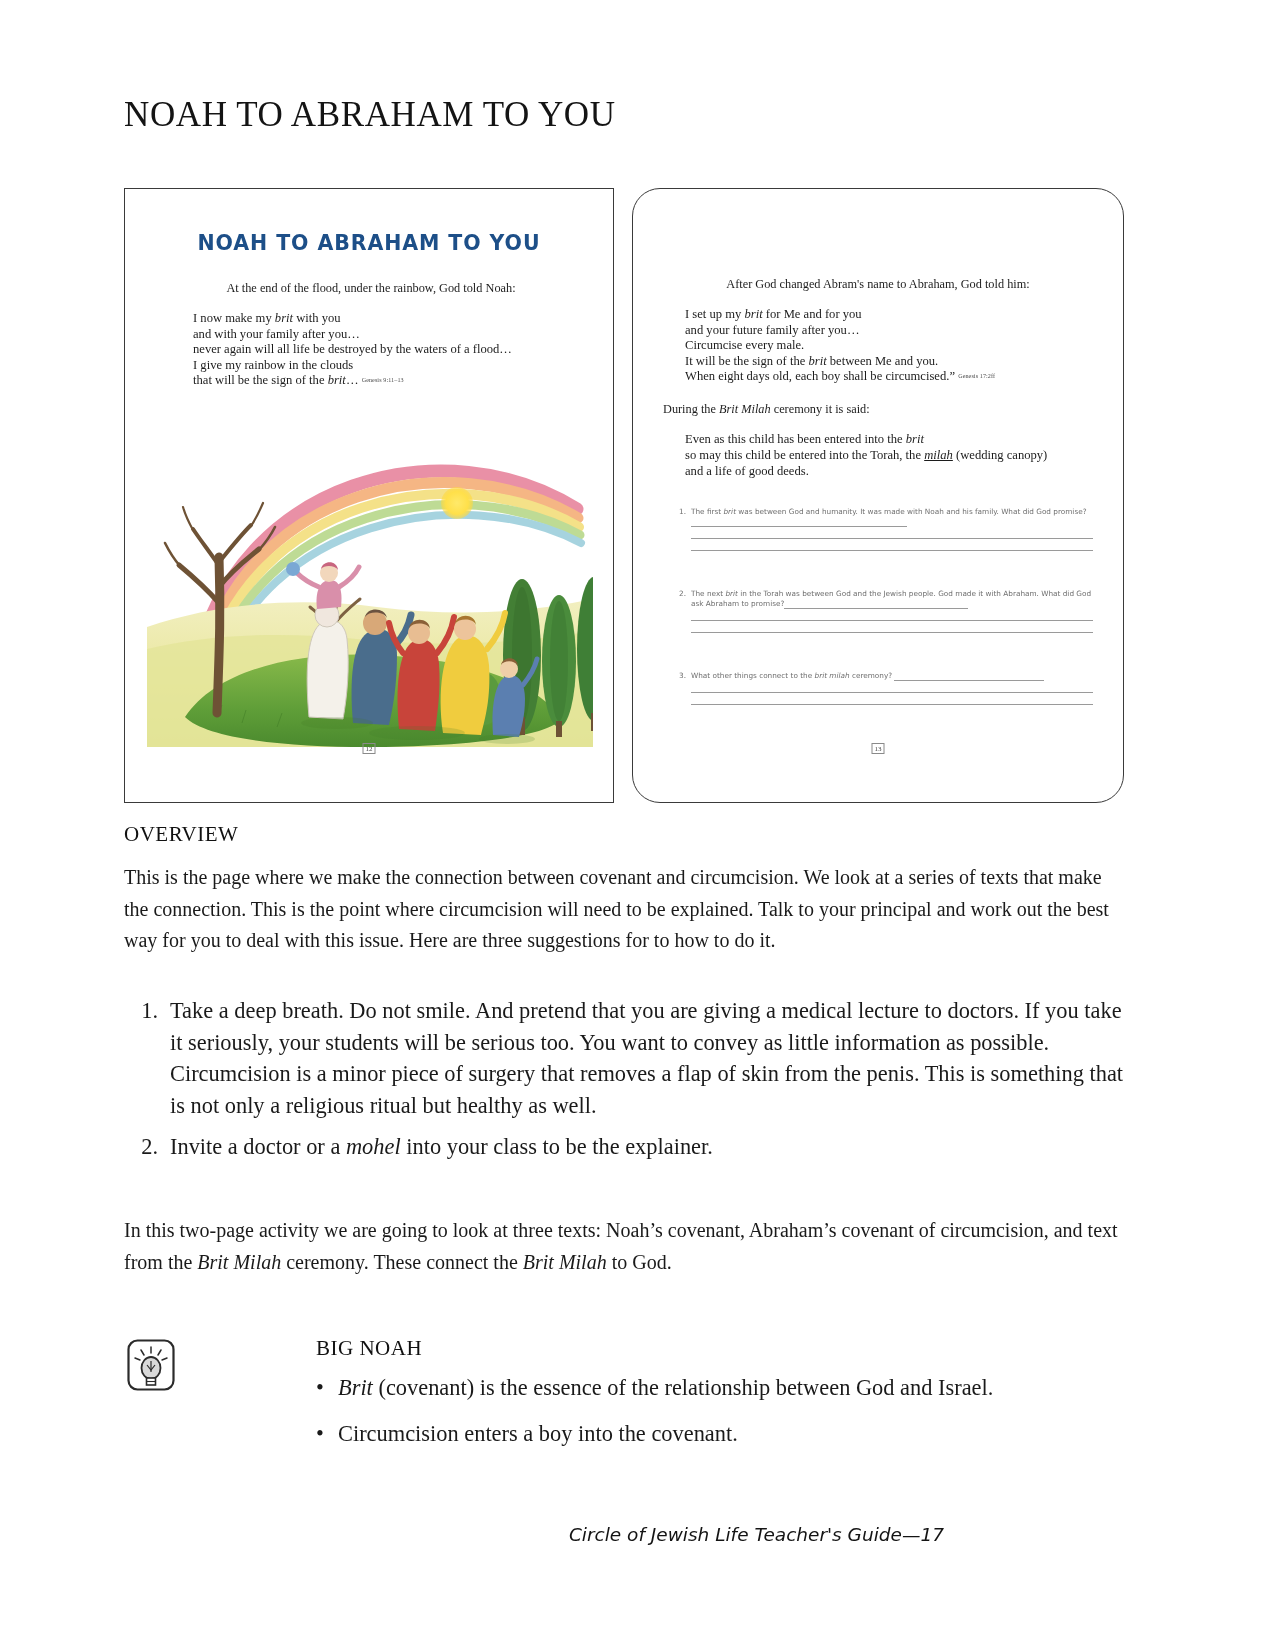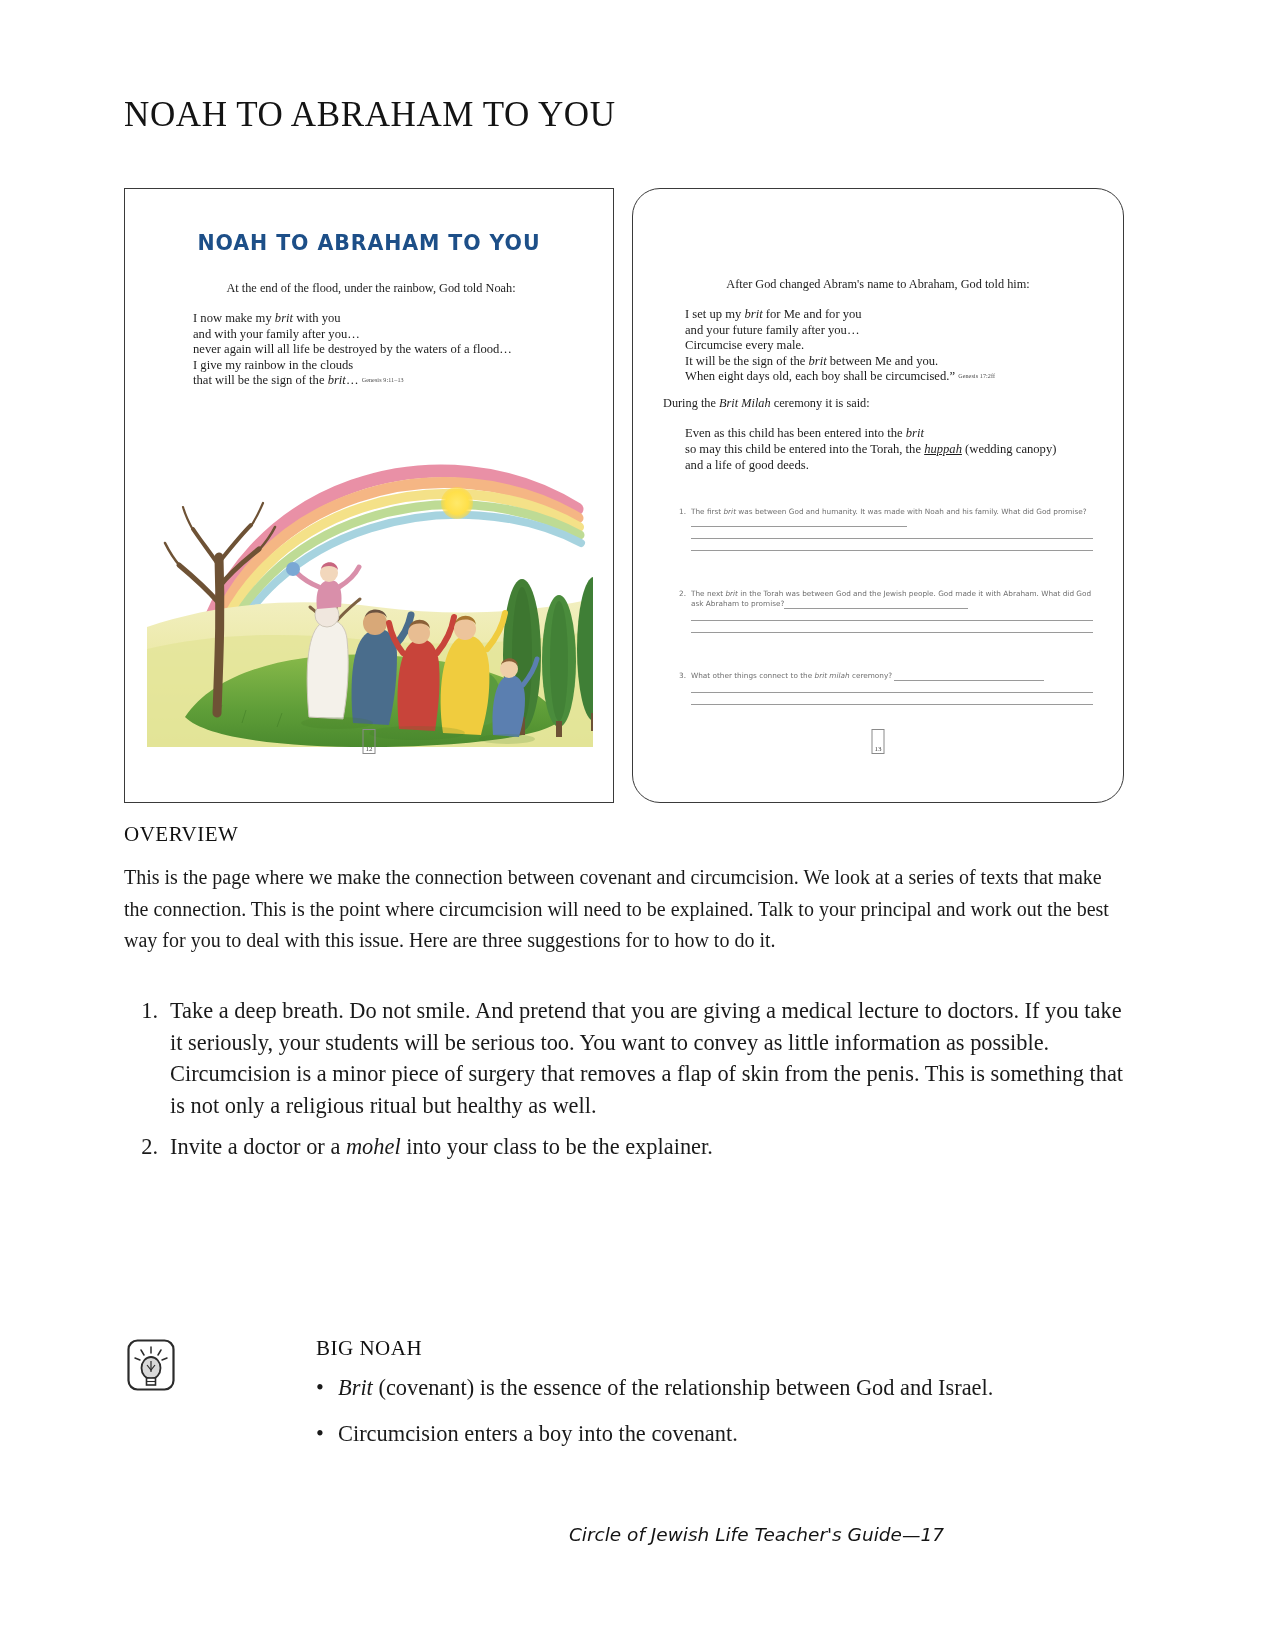--- a/index.html
+++ b/index.html
@@ -86,21 +86,21 @@
   .cite {
     font-size: 6.1px;
     color: #4a4a4a;
     letter-spacing: 0.1px;
     vertical-align: 2px;
     white-space: nowrap;
   }
   .tp-para {
     font-size: 12.3px;
     line-height: 15.4px;
-    margin-top: 11px;
+    margin-top: 17px;
   }
 
   
   .lt-text {
     left: 46px;
     top: 92px;
     width: 400px;
   }
 
   
@@ -123,21 +123,21 @@
   
   .pgnum {
     position: absolute;
     bottom: 48px;
     left: 50%;
     transform: translateX(-50%);
     font-family: "Liberation Serif", serif;
     font-size: 7px;
     color: #444;
     border: 1px solid #8a8a8a;
-    padding: 15px 2px 0 2px;
+    padding: 1px 2px 0 2px;
     line-height: 8px;
   }
 
   
   .q-block {
     position: absolute;
     left: 40px;
     width: 420px;
     font-family: "DejaVu Sans", sans-serif;
     font-size: 7.3px;
@@ -414,21 +414,21 @@
           <div><span>Circumcise every male.</span></div>
           <div><span>It will be the sign of the <span class="ital">brit</span> between Me and you.</span></div>
           <div><span>When eight days old, each boy shall be circumcised.”</span>
             <span class="cite">Genesis 17:2ff</span>
           </div>
         </div>
 
         <div class="tp-para">During the <span class="ital">Brit Milah</span> ceremony it is said:</div>
         <div class="tp-quote">
           <div><span>Even as this child has been entered into the <span class="ital">brit</span></span></div>
-          <div><span>so may this child be entered into the Torah, the <span class="ital uline">huppah</span> (wedding canopy)</span></div>
+          <div><span>so may this child be entered into the Torah, the <span class="ital uline">milah</span> (wedding canopy)</span></div>
           <div><span>and a life of good deeds.</span></div>
         </div>
 
       </div>
 
       <div class="q-block" style="top: 318px;">
         <div class="q-row">
           <div class="q-num">1.</div>
           <div class="q-text">The first <span class="ital">brit</span> was between God and humanity. It was made with Noah and his family. What did God promise? <span class="rule-inline" style="width:216px;"></span></div>
         </div>
@@ -468,20 +468,23 @@
     <div class="num-item">
       <div class="num-marker">1.</div>
       <div class="num-body">Take a deep breath. Do not smile. And pretend that you are giving a medical lecture to doctors. If you take it seriously, your students will be serious too. You want to convey as little information as possible. Circumcision is a minor piece of surgery that removes a flap of skin from the penis. This is something that is not only a religious ritual but healthy as well.</div>
     </div>
     <div class="num-item">
       <div class="num-marker">2.</div>
       <div class="num-body">Invite a doctor or a <span class="ital">mohel</span> into your class to be the explainer.</div>
     </div>
   </div>
 
+  <div class="body-col" style="top:1215px;">
+    <p>In this two-page activity we are going to look at three texts: Noah’s covenant, Abraham’s covenant of circumcision, and text from the <span class="ital">Brit Milah</span> ceremony. These connect the <span class="ital">Brit Milah</span> to God.</p>
+  </div>
 
   <div class="bigideas-wrap">
     <div class="bulb-icon">
       <svg width="50" height="54" viewBox="0 0 50 54" xmlns="http://www.w3.org/2000/svg">
         <rect x="2.5" y="2.5" width="45" height="49" rx="9" ry="9" fill="#ffffff" stroke="#2b2b2b" stroke-width="2.2"></rect>
         <g stroke="#2b2b2b" stroke-width="1.5" stroke-linecap="round">
           <line x1="25" y1="9" x2="25" y2="15"></line>
           <line x1="15" y1="12" x2="18" y2="17"></line>
           <line x1="35" y1="12" x2="32" y2="17"></line>
           <line x1="9" y1="20" x2="14" y2="22"></line>

